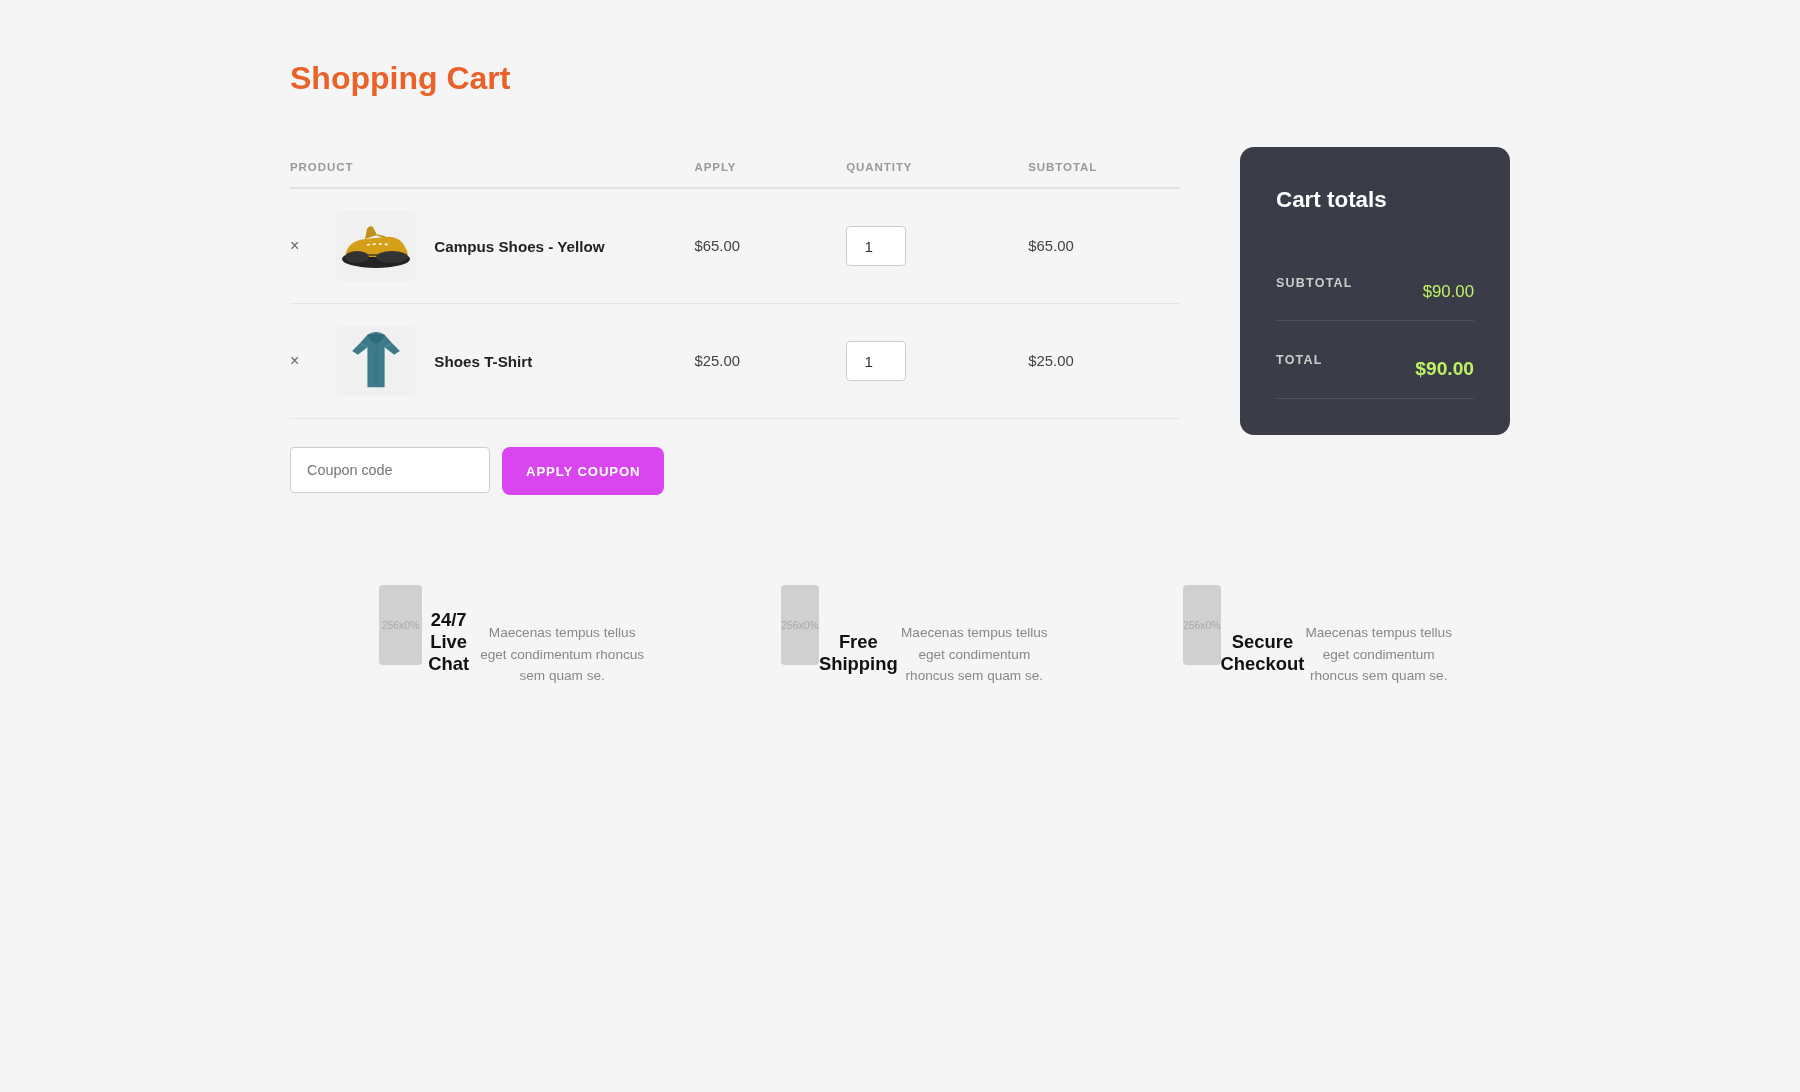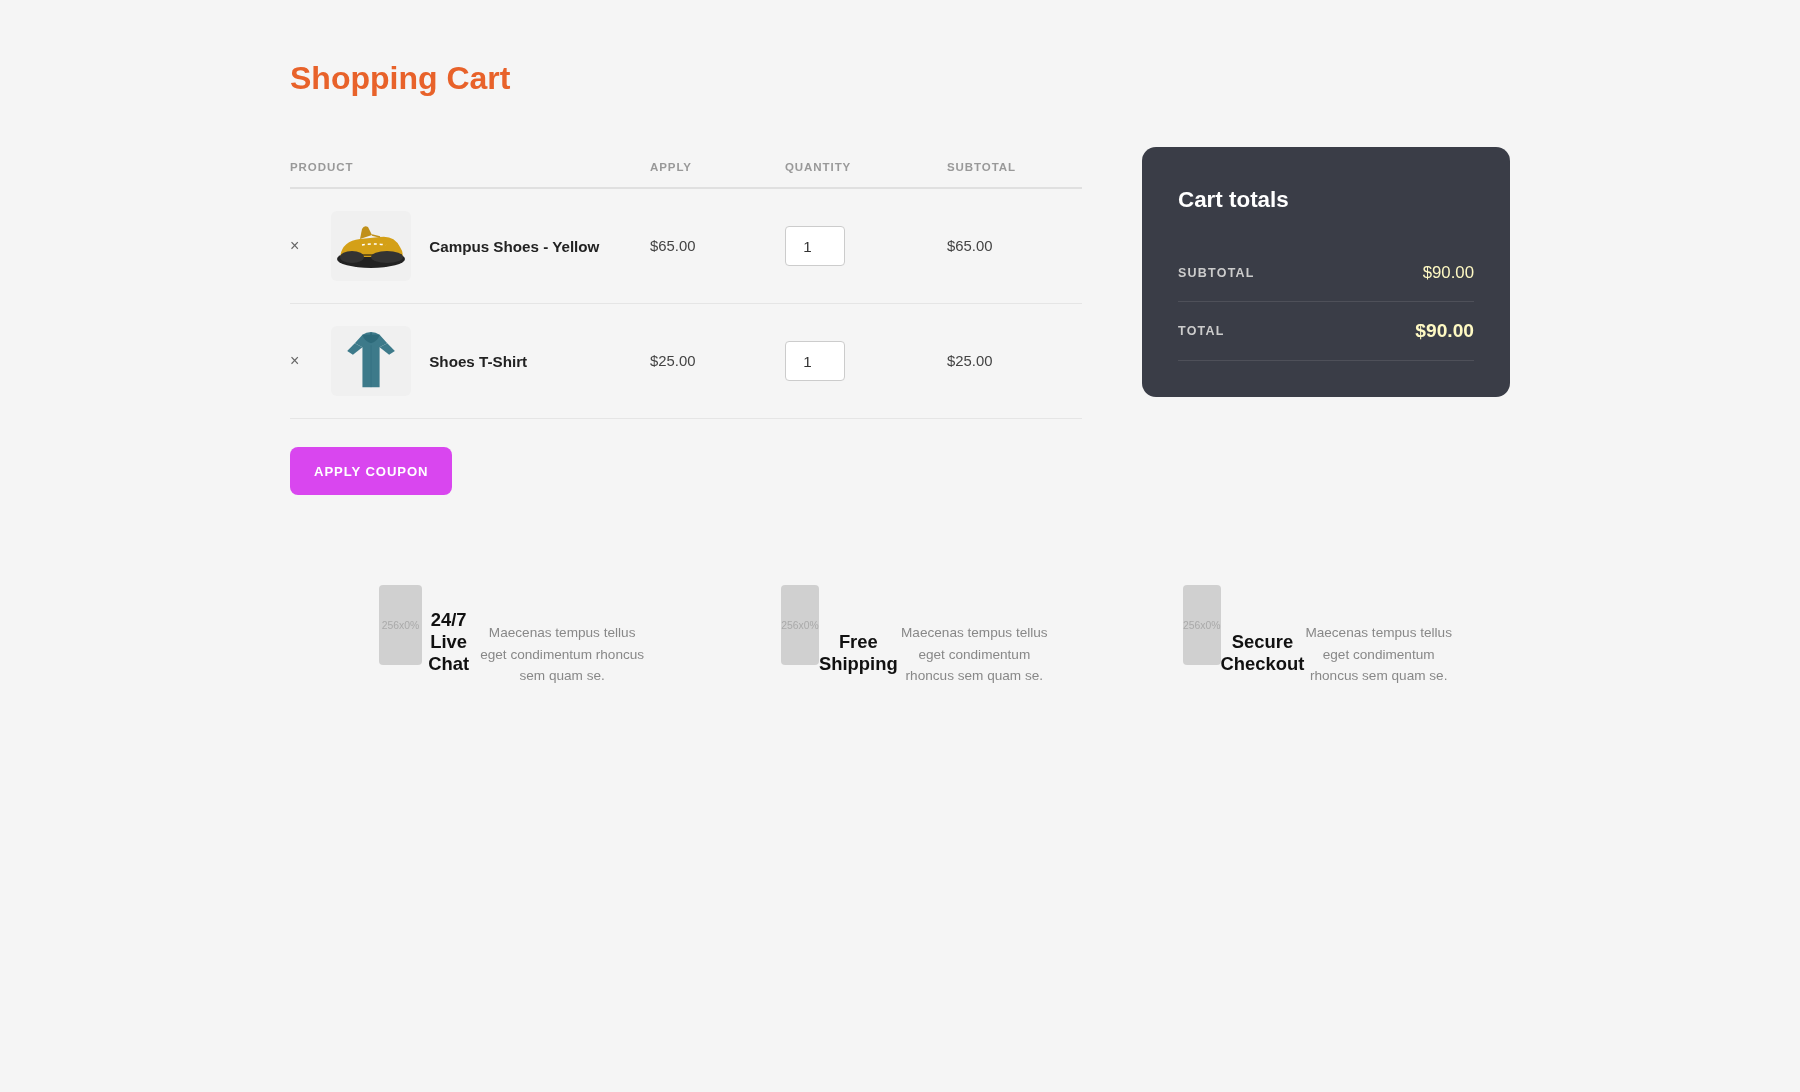--- a/index.html
+++ b/index.html
@@ -28,21 +28,21 @@
     
     .cart-layout {
       display: flex;
       gap: 60px;
       align-items: flex-start;
     }
     .cart-left {
       flex: 1;
     }
     .cart-right {
-      width: 368px;
+      width: 270px;
       flex-shrink: 0;
     }
     
     .cart-table {
       width: 100%;
       border-collapse: collapse;
     }
     .cart-table thead tr th {
       text-align: left;
       font-size: 0.72rem;
@@ -162,21 +162,22 @@
     }
     .totals-label {
       font-size: 0.78rem;
       font-weight: 700;
       letter-spacing: 0.1em;
       text-transform: uppercase;
       color: #ccc;
     }
     .totals-value {
       font-size: 1.05rem;
-      color: #fef9c3;
+      color: #bef264;
+      margin-top: 19px;
     }
     .totals-row.total-row .totals-value {
       font-size: 1.2rem;
       font-weight: 700;
     }
     .checkout-btn {
       display: block;
       width: 100%;
       margin-top: 32px;
       height: 56px;
@@ -307,20 +308,21 @@
             <td class="price-cell">$25.00</td>
             <td>
               <input type="number" class="quantity-input" value="1" min="1" style="">
             </td>
             <td class="subtotal-cell">$25.00</td>
           </tr>
         </tbody>
       </table>
 
       <div class="coupon-row">
+        <input type="text" class="coupon-input" placeholder="Coupon code" style="">
         <button class="apply-coupon-btn">APPLY COUPON</button>
       </div>
     </div>
 
     <div class="cart-right">
       <div class="cart-totals">
         <div class="cart-totals-title">Cart totals</div>
 
         <div class="totals-row">
           <span class="totals-label">SUBTOTAL</span>

